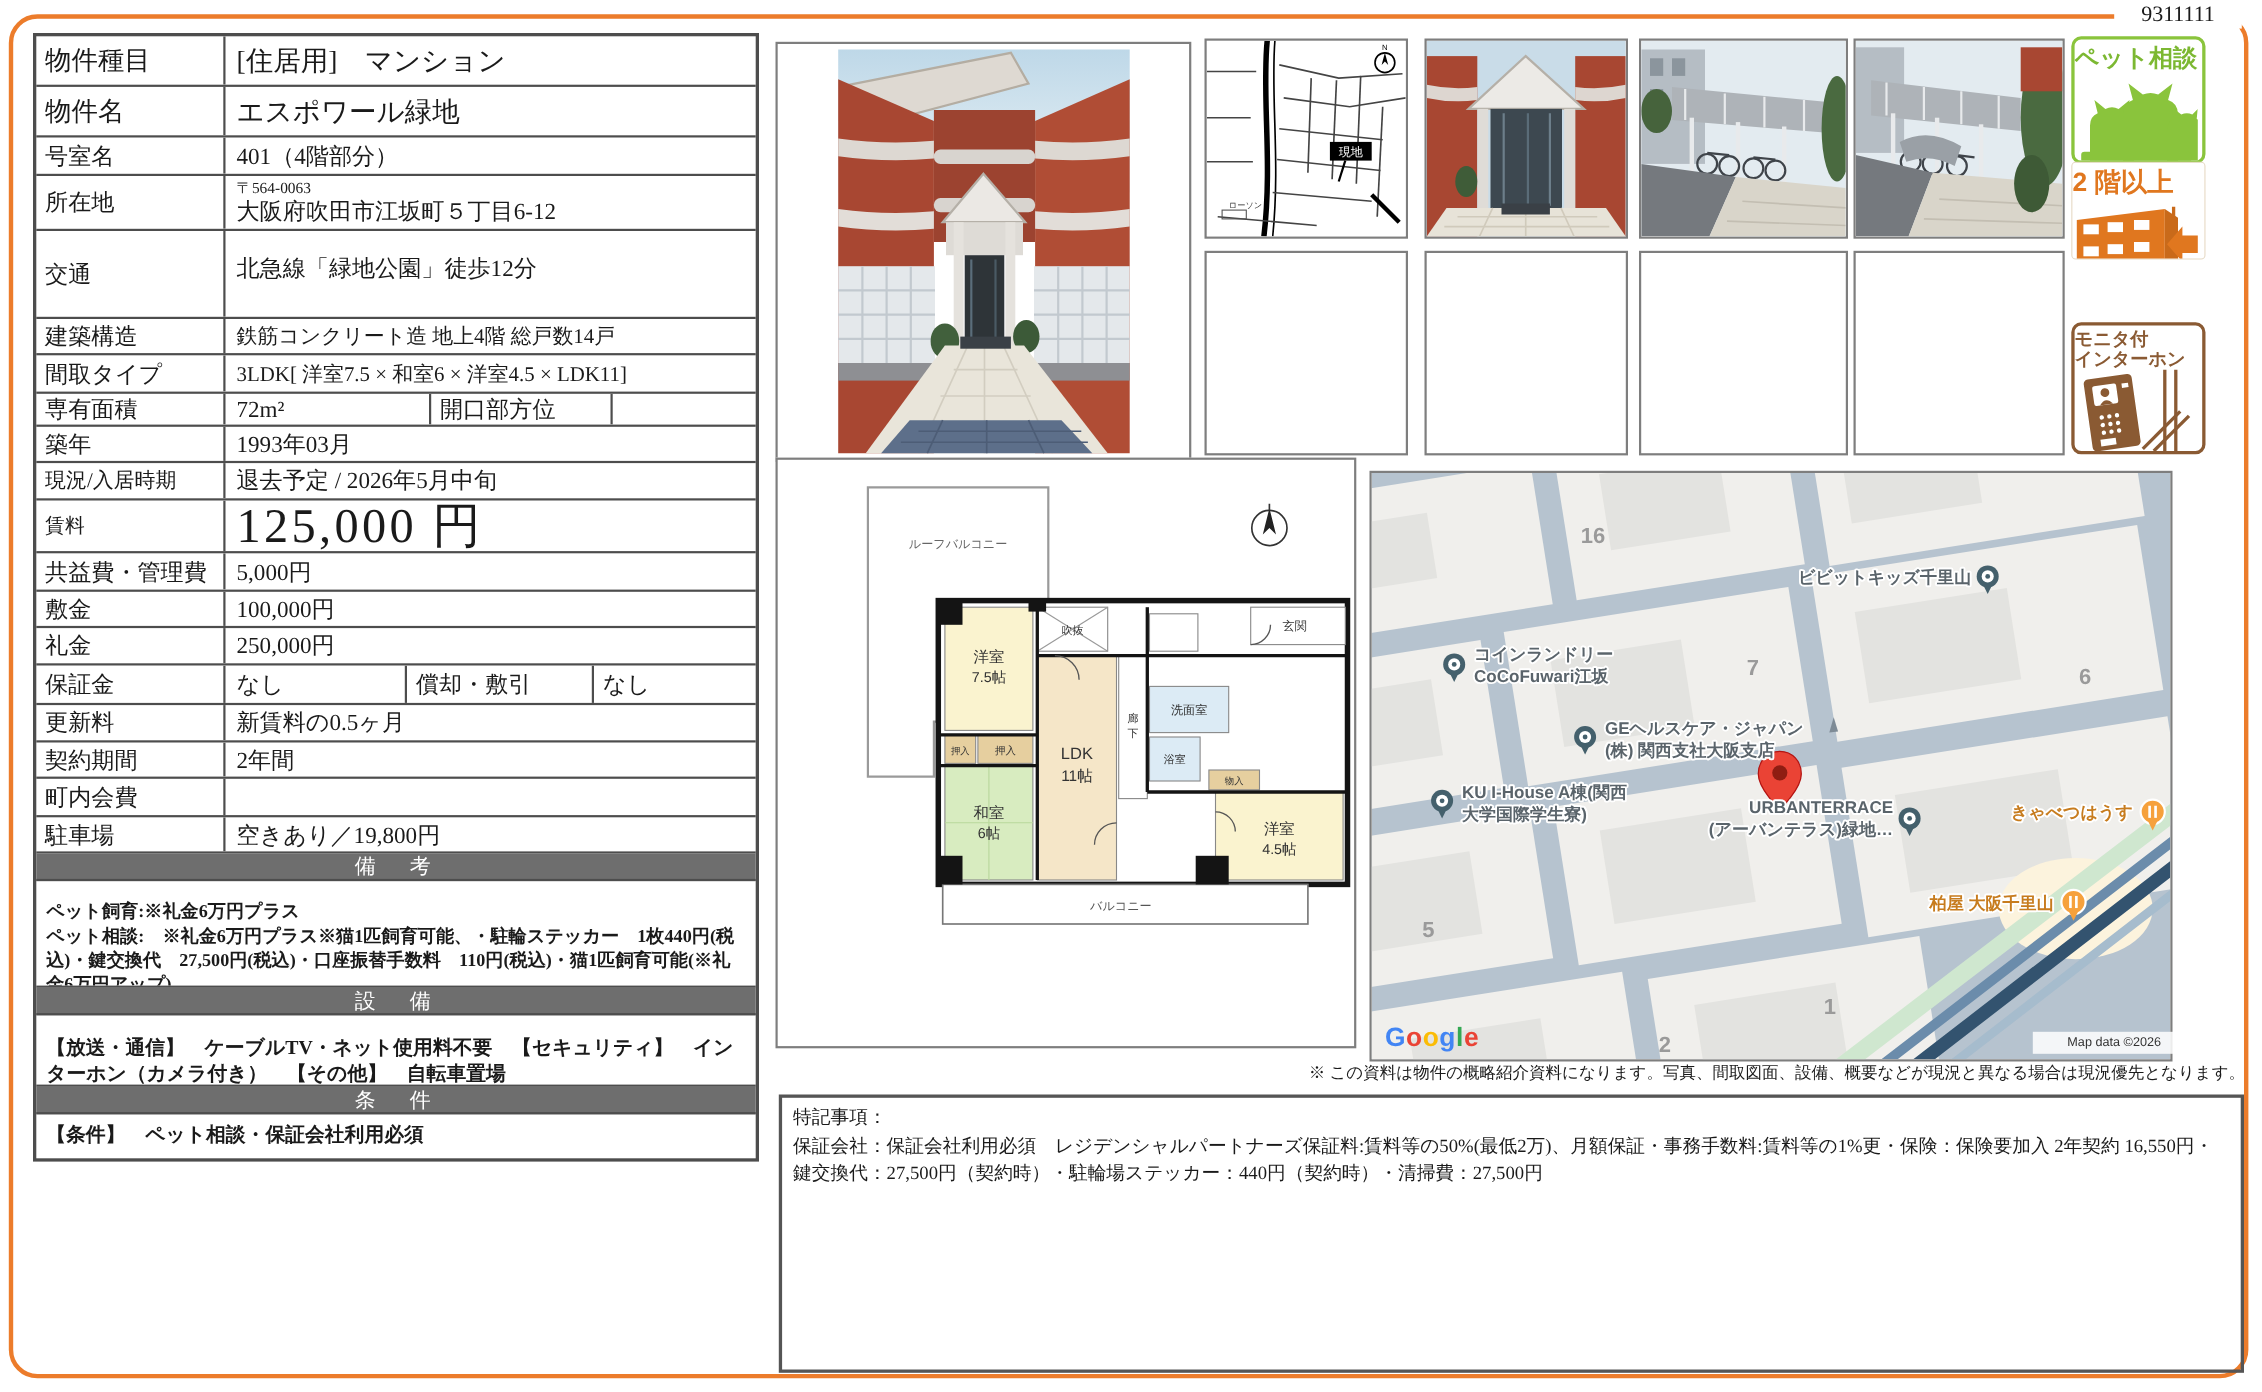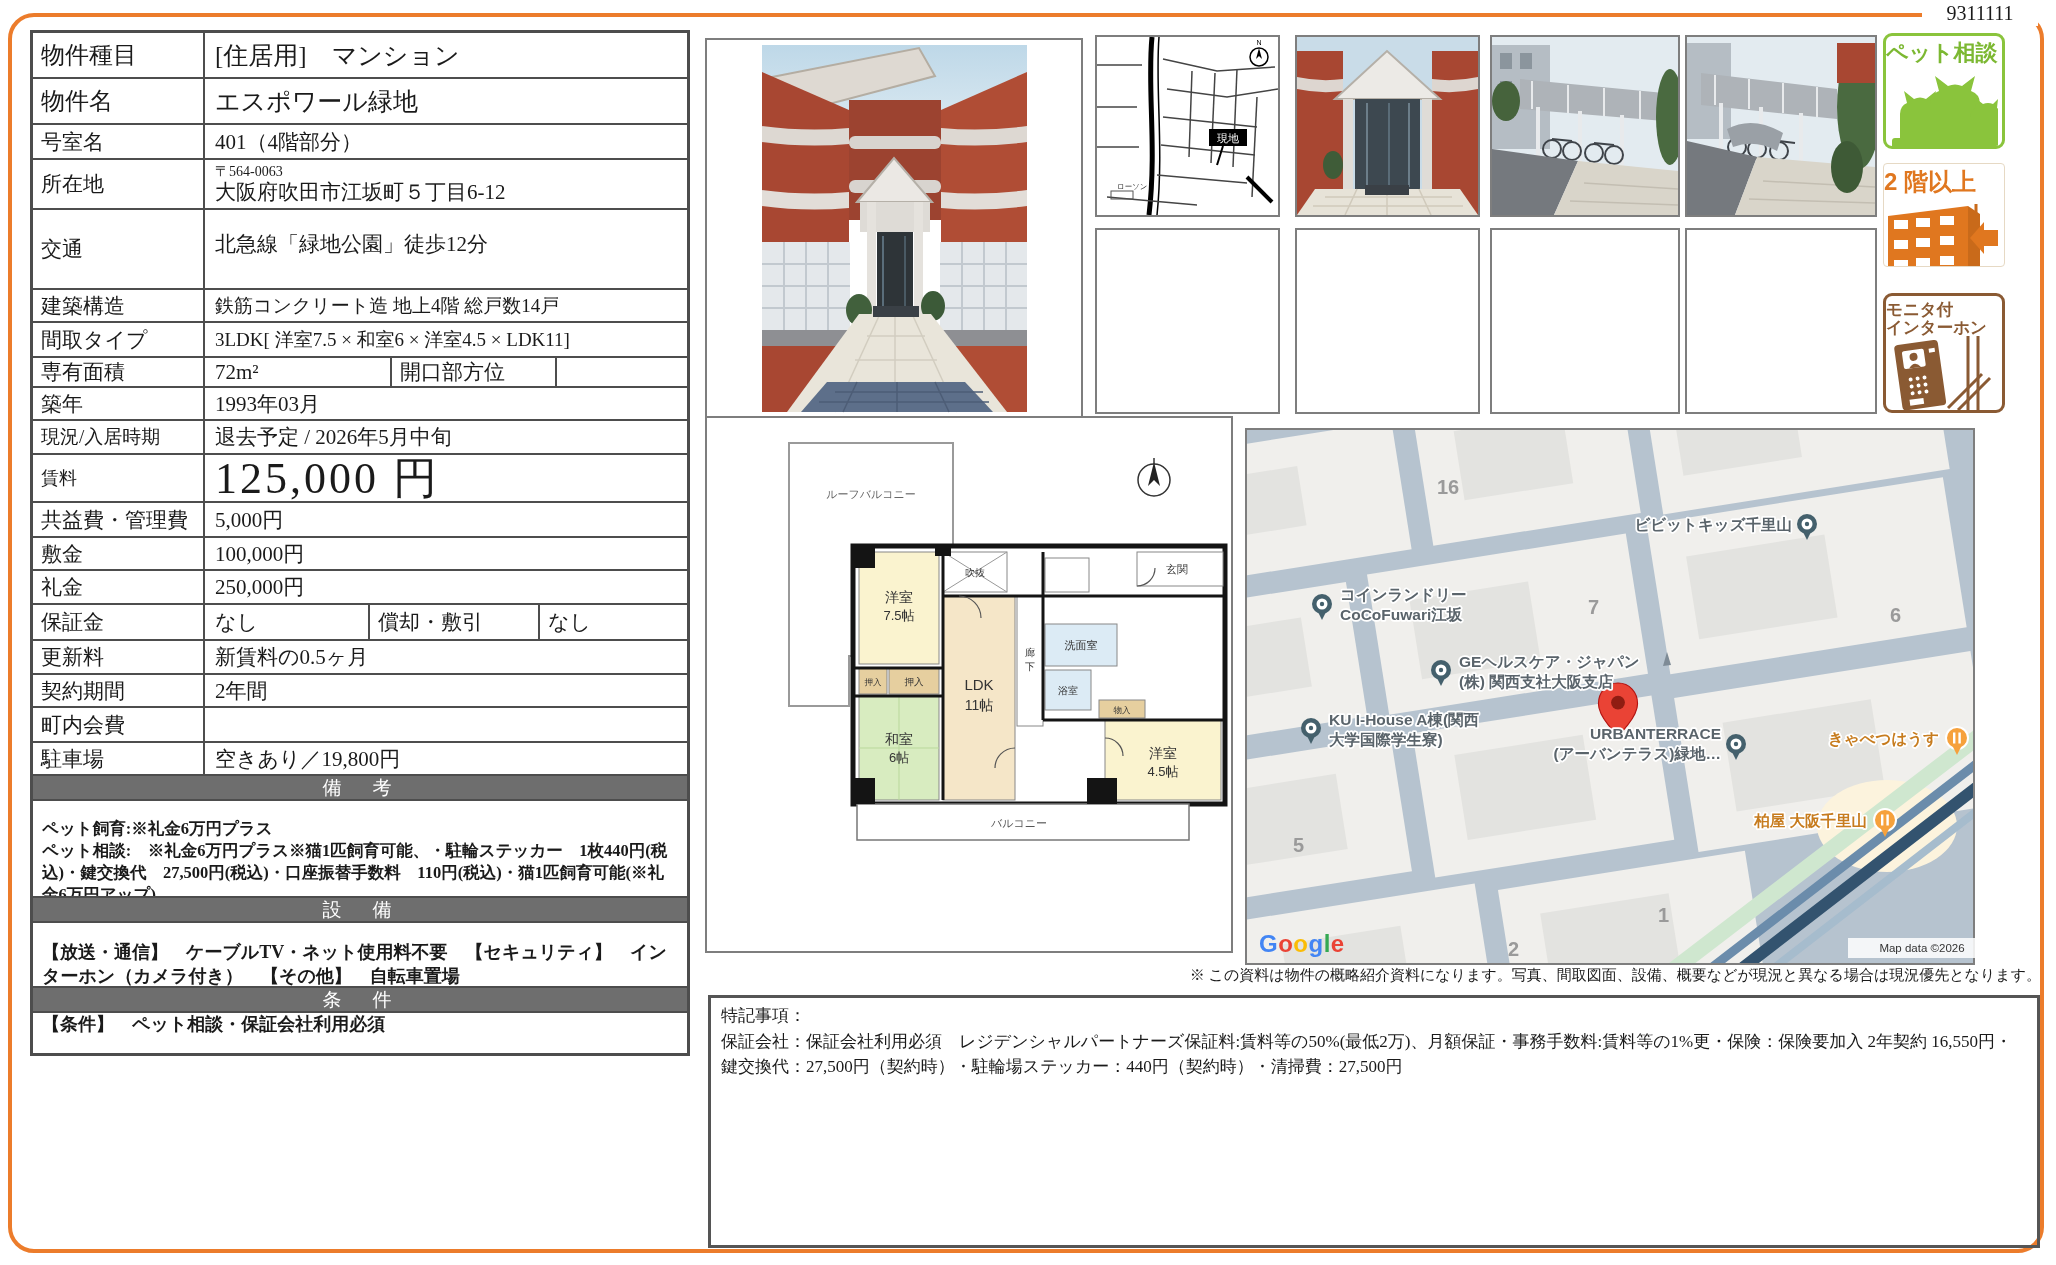--- a/index.html
+++ b/index.html
@@ -7,21 +7,21 @@
         font-family:"Liberation Serif","DejaVu Serif",serif;color:#1a1a1a;}
   .frame{position:absolute;left:8px;top:13px;width:2036px;height:1240px;
          border:4px solid #ec7c2b;border-radius:26px;box-sizing:border-box;}
   .docnum{position:absolute;left:1922px;top:0px;width:116px;height:26px;background:#fff;
           font-size:20px;line-height:26px;text-align:center;z-index:5;}
 
   
   .ptable{position:absolute;left:30px;top:30px;width:660px;height:1026px;
           border:3px solid #4d4d4d;background:#fff;display:flex;flex-direction:column;box-sizing:border-box;}
   .trow{display:flex;border-bottom:2px solid #4d4d4d;box-sizing:border-box;flex:0 0 auto;overflow:hidden;}
-  .trow:last-child{border-bottom:none;align-items:flex-end;}
+  .trow:last-child{border-bottom:none;}
   .tlabel{flex:0 0 172px;border-right:2px solid #4d4d4d;padding:1px 8px;font-size:21px;
           display:flex;align-items:center;box-sizing:border-box;}
   .tlabel.big{font-size:24px;}
   .tlabel.small{font-size:19px;}
   .tval{flex:1;padding:1px 10px;font-size:21px;display:flex;align-items:center;box-sizing:border-box;min-width:0;}
   .tval.big{font-size:25px;}
   .tval.top{align-items:flex-start;padding-top:20px;font-family:Liberation Serif, serif;}
   .tval.rent{font-size:44px;letter-spacing:3px;}
   .addrcell{flex-direction:column;align-items:flex-start;justify-content:center;line-height:1.15;}
   .postal{font-size:14px;}
@@ -380,21 +380,21 @@
     <svg width="112" height="82" viewBox="0 0 112 82">
       <g fill="#8ac43c">
         <path d="M14,80 V46 q0,-8 7,-11 l-3,-12 10,8 q6,-3 12,0 l10,-8 -3,12 q7,3 7,11 v34 z"></path>
         <path d="M44,80 V36 q0,-10 9,-13 l-4,-15 13,10 q7,-3 14,0 l13,-10 -4,15 q9,3 9,13 v44 z"></path>
         <path d="M84,80 V50 q0,-7 6,-10 l-2,-11 9,7 q5,-2 10,0 l5,-5 -1,9 q5,3 5,10 v30 z"></path>
         <rect x="6" y="70" width="100" height="10" rx="3"></rect>
       </g>
     </svg>
   </div>
 
-  <div class="badge badge-floor" style="left:1883px;top:163px;width:122px;height:104px">
+  <div class="badge badge-floor" style="left:1883px;top:147px;width:122px;height:89px">
     <div class="blabel">2 階以上</div>
     <svg width="116" height="86" viewBox="0 0 116 86">
       <polygon points="4,18 84,8 84,80 4,86" fill="#e0771f"></polygon>
       <polygon points="84,8 96,16 96,76 84,80" fill="#c96a1a"></polygon>
       <g fill="#fff">
         <rect x="10" y="22" width="14" height="9"></rect>
           <rect x="32" y="20" width="14" height="9"></rect>
           <rect x="56" y="18" width="14" height="9"></rect>
         <rect x="10" y="42" width="14" height="9"></rect>
           <rect x="32" y="40" width="14" height="9"></rect>

